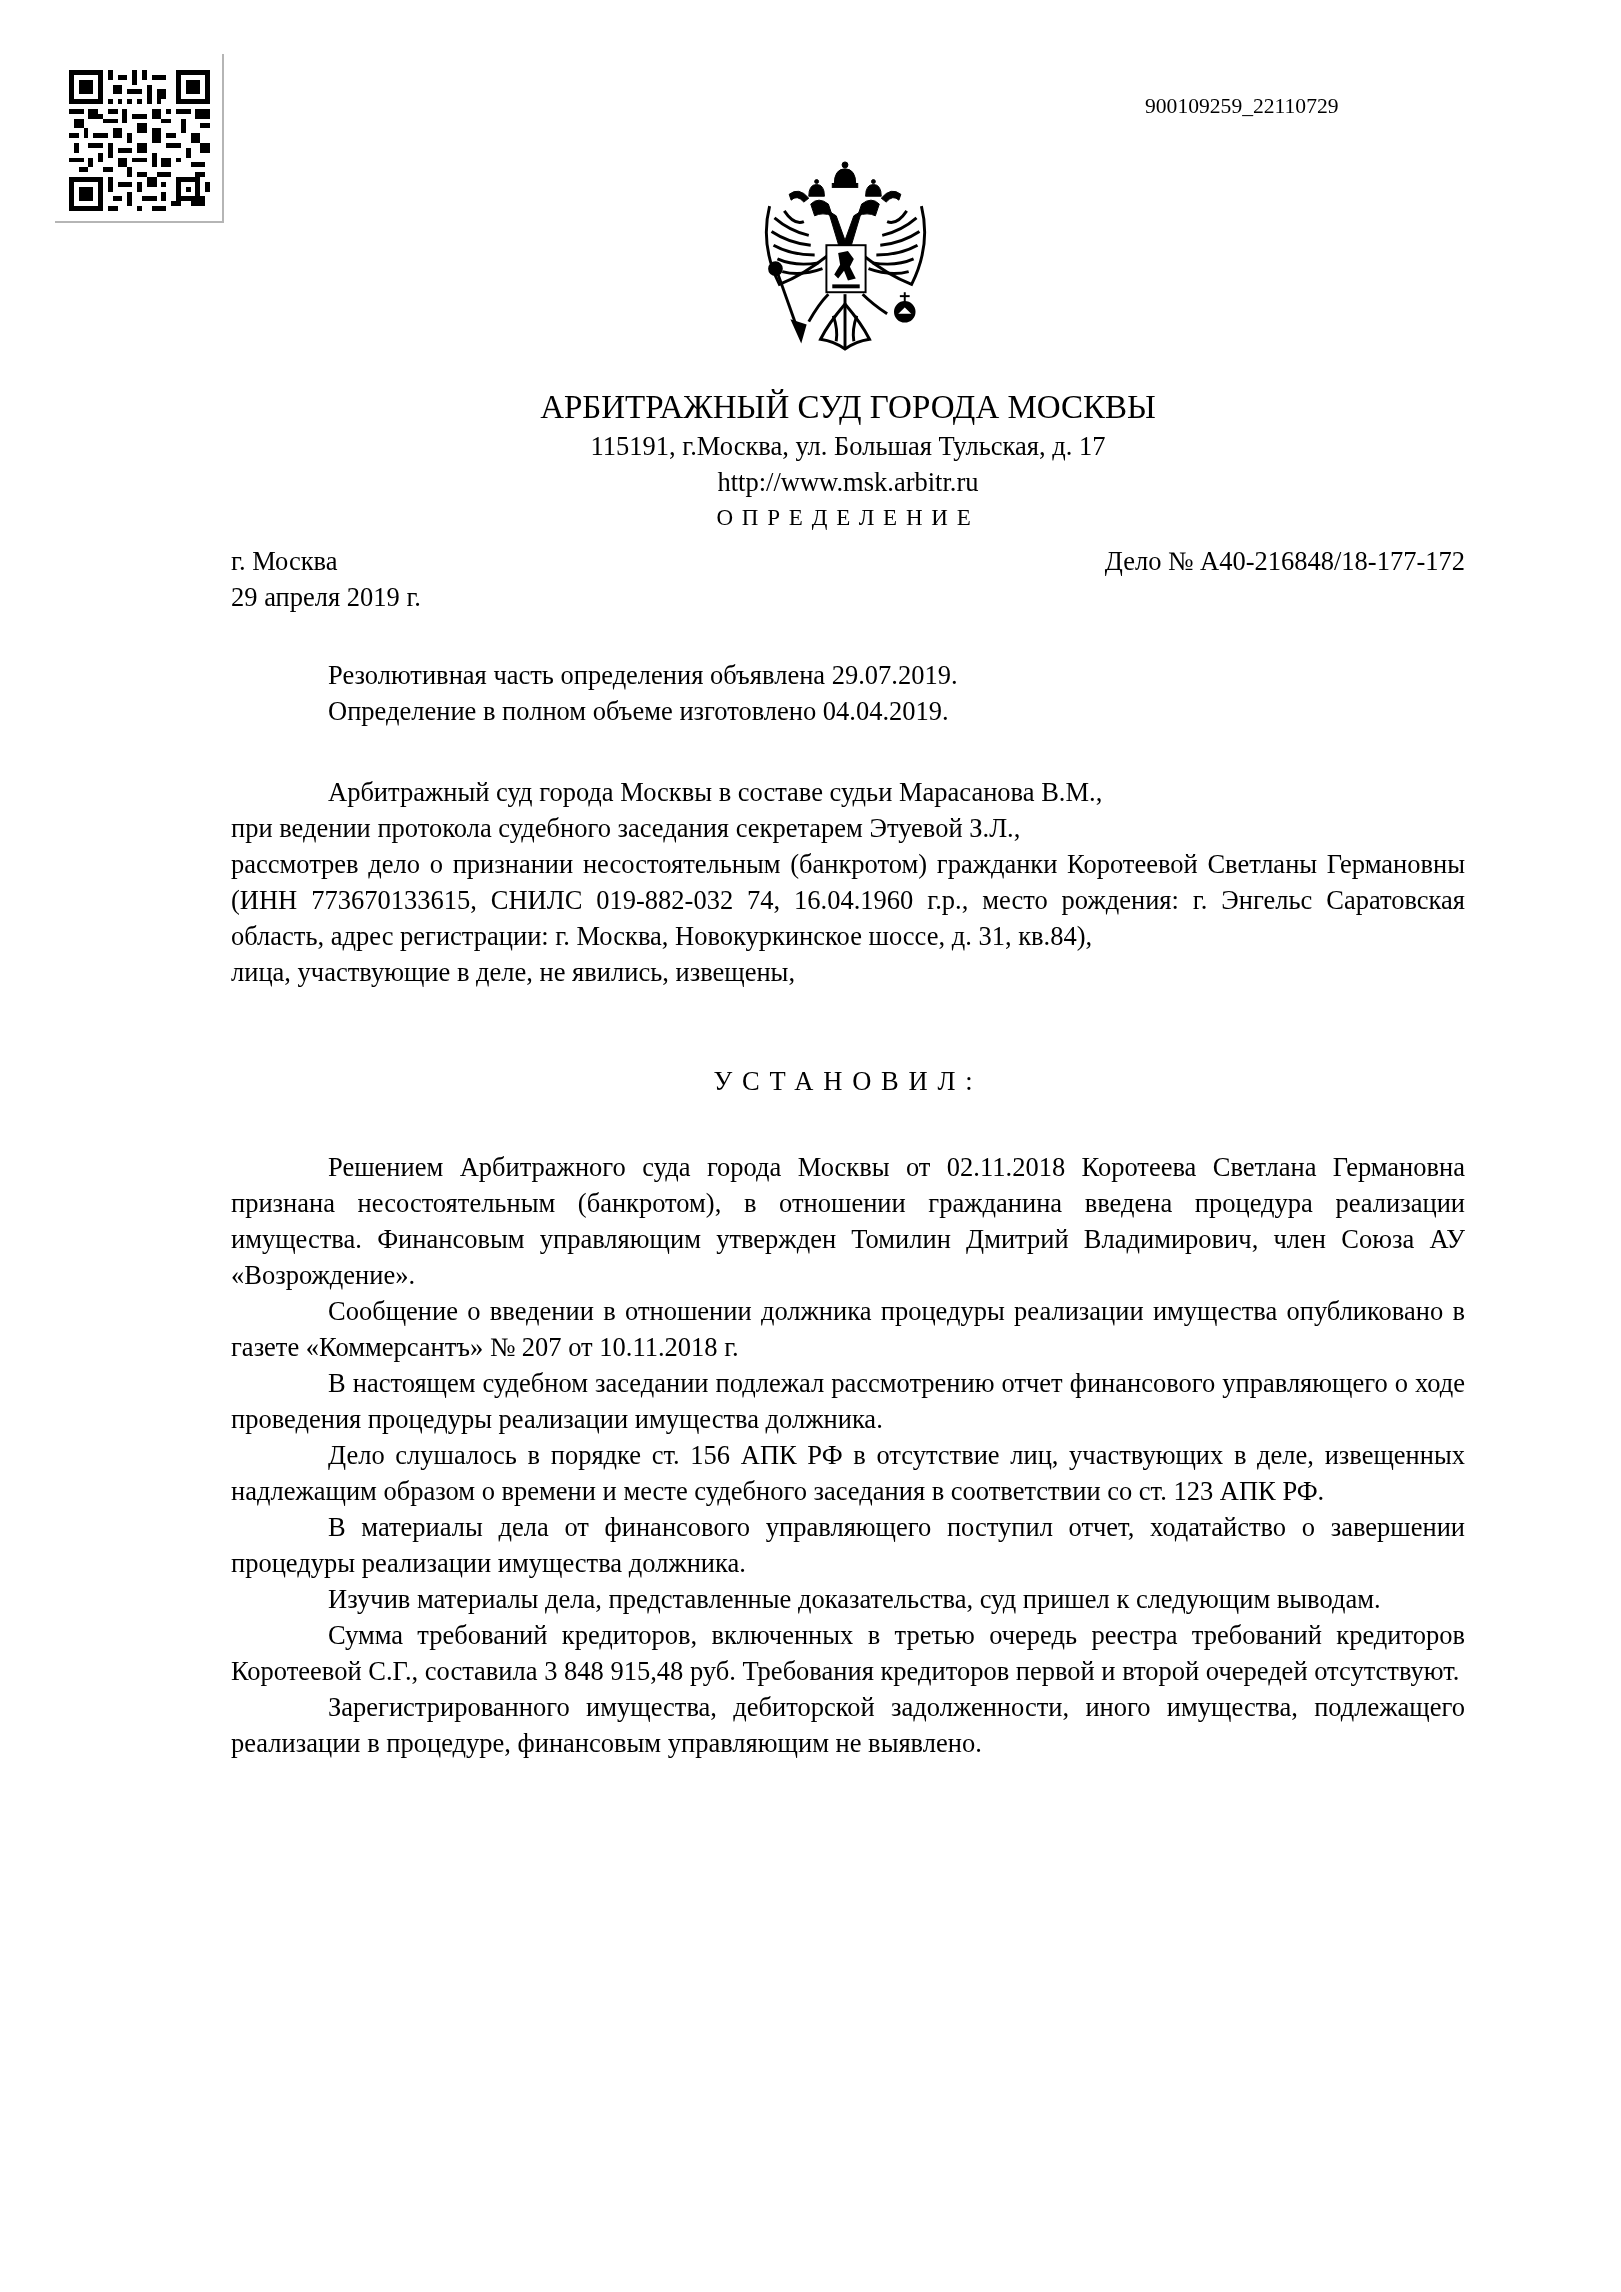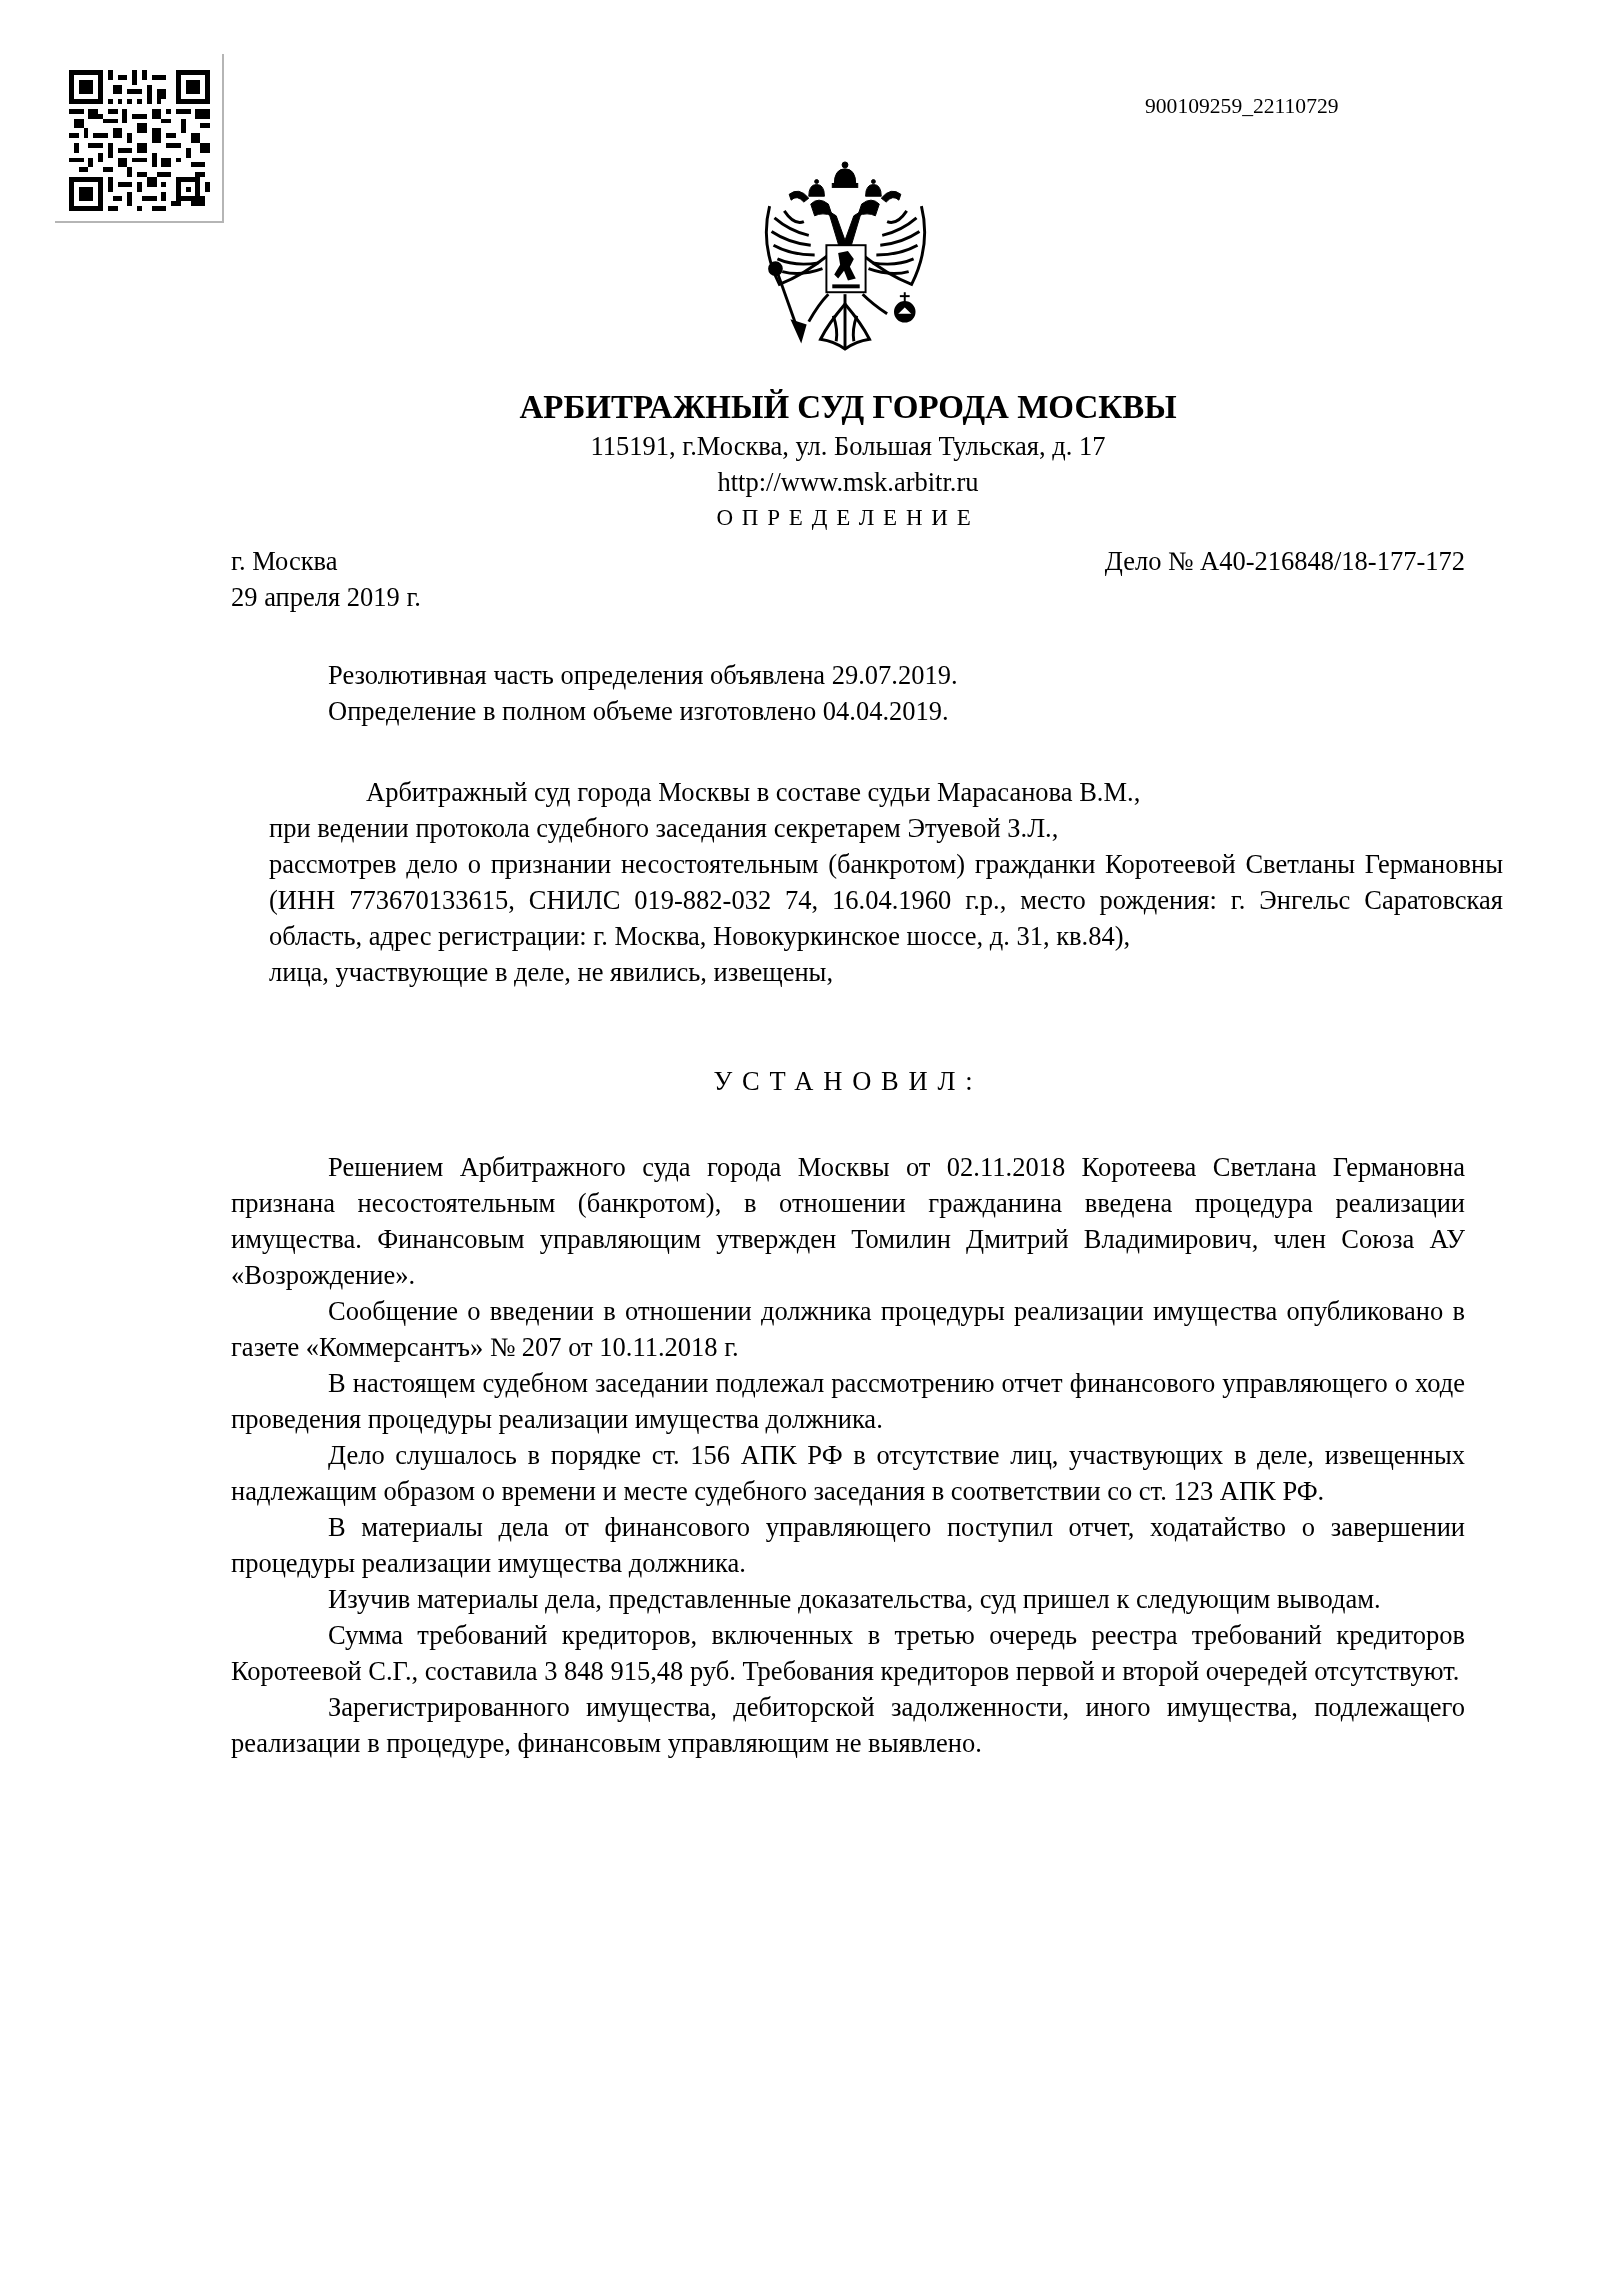--- a/index.html
+++ b/index.html
@@ -48,21 +48,21 @@
     }
     .header-block {
       position: absolute;
       left: 231px;
       width: 1234px;
       top: 387px;
       text-align: center;
     }
     .court-name {
       font-size: 33px;
-      font-weight: bold;
+      font-weight: normal;
       line-height: 41px;
       margin-left: 0;
     }
     .court-line {
       font-size: 26.5px;
       line-height: 36px;
     }
     .doc-type {
       font-size: 23px;
       line-height: 36px;
@@ -94,21 +94,20 @@
       width: 1234px;
       font-size: 26.5px;
       line-height: 36px;
       text-align: justify;
     }
     .body-text p {
       margin: 0;
     }
     .intro {
       top: 774px;
-      margin-left: 38px;
     }
     .intro .indent {
       text-indent: 97px;
     }
     .established-heading {
       position: absolute;
       left: 231px;
       width: 1234px;
       top: 1063px;
       text-align: center;

